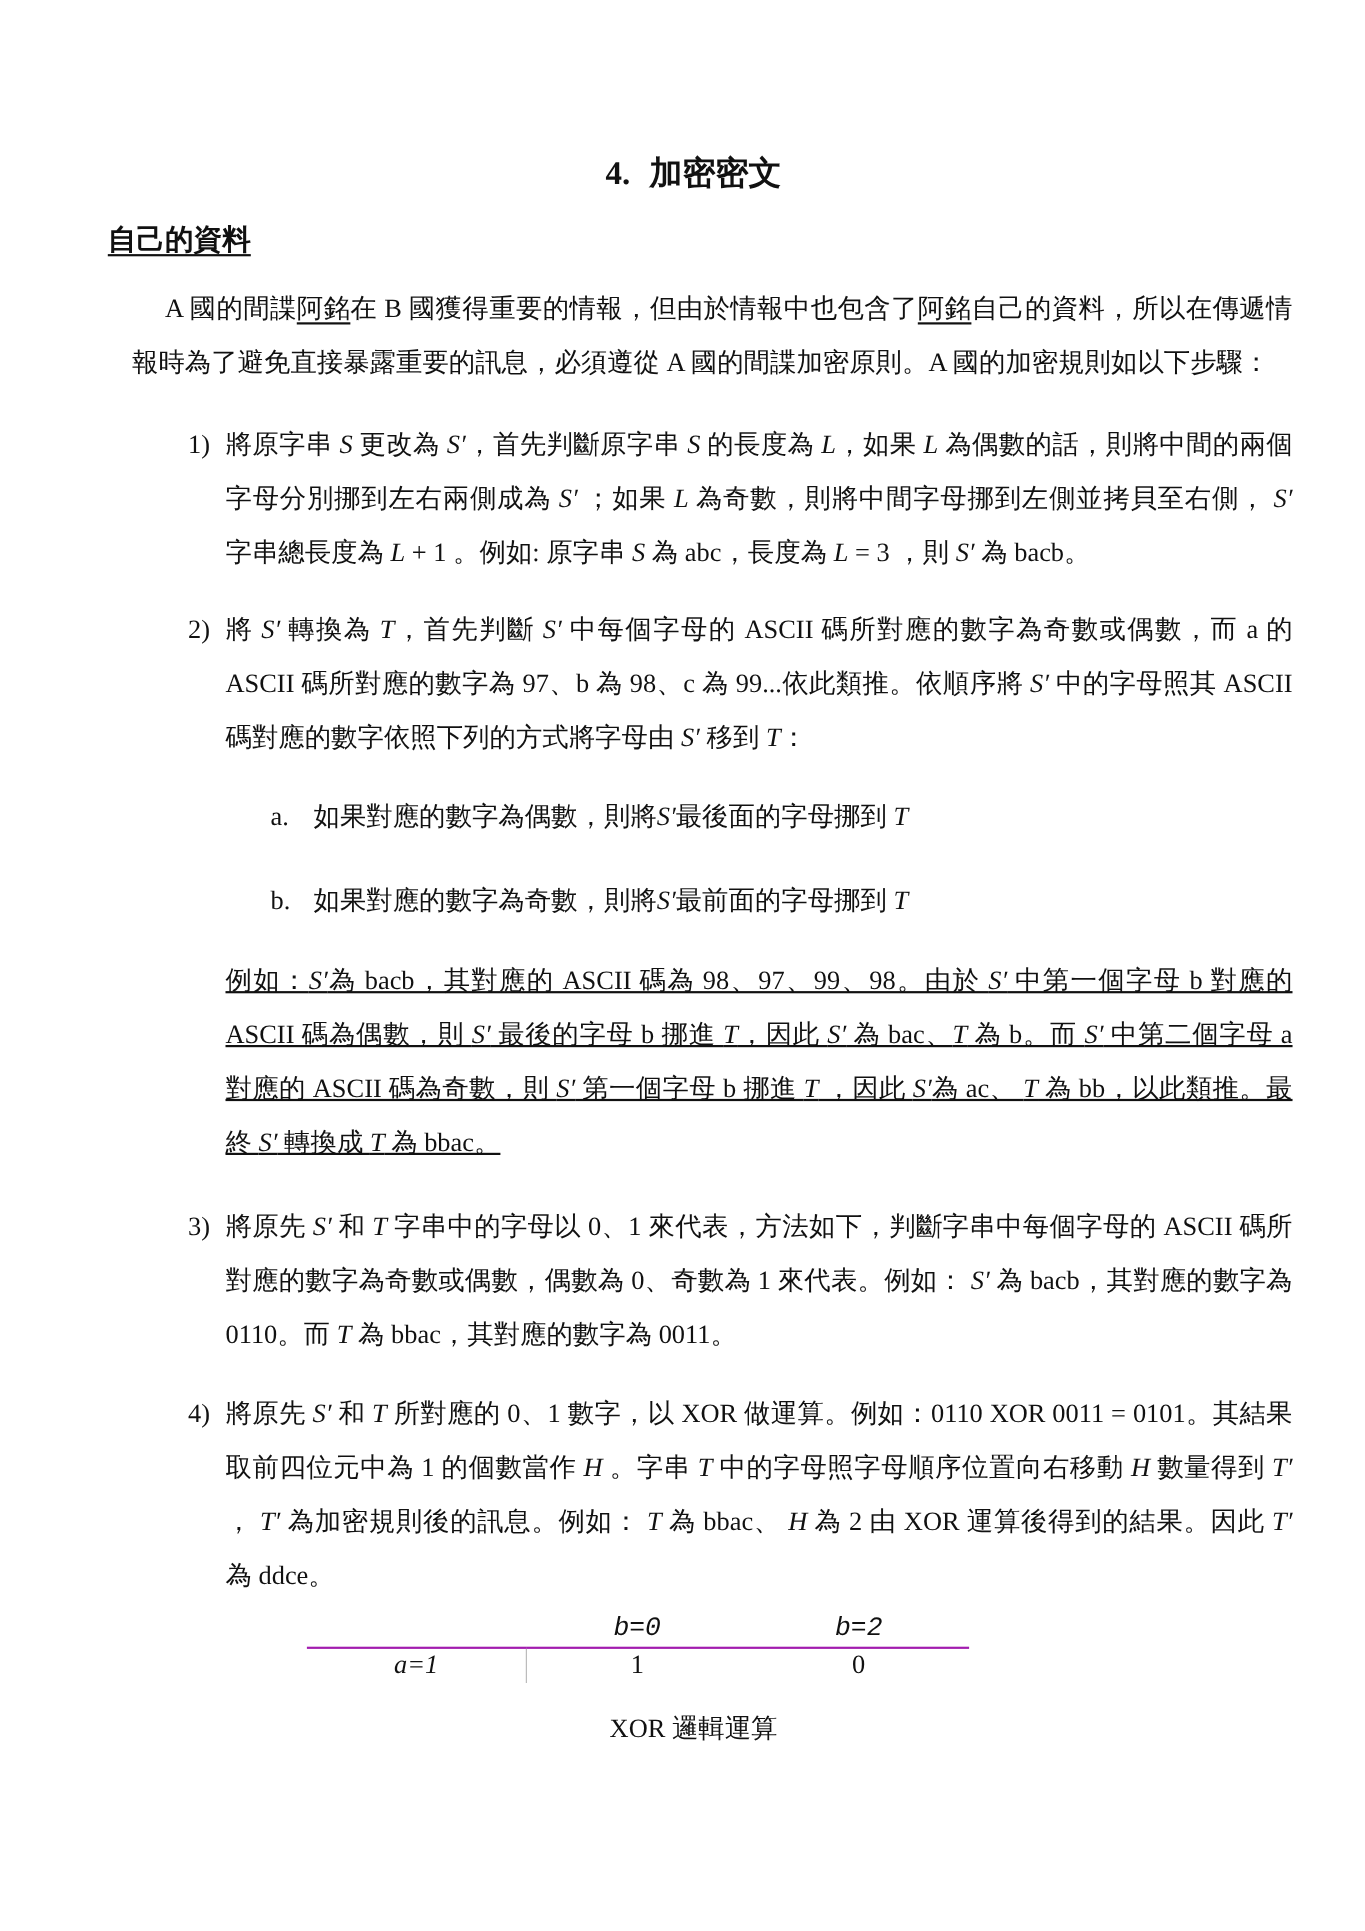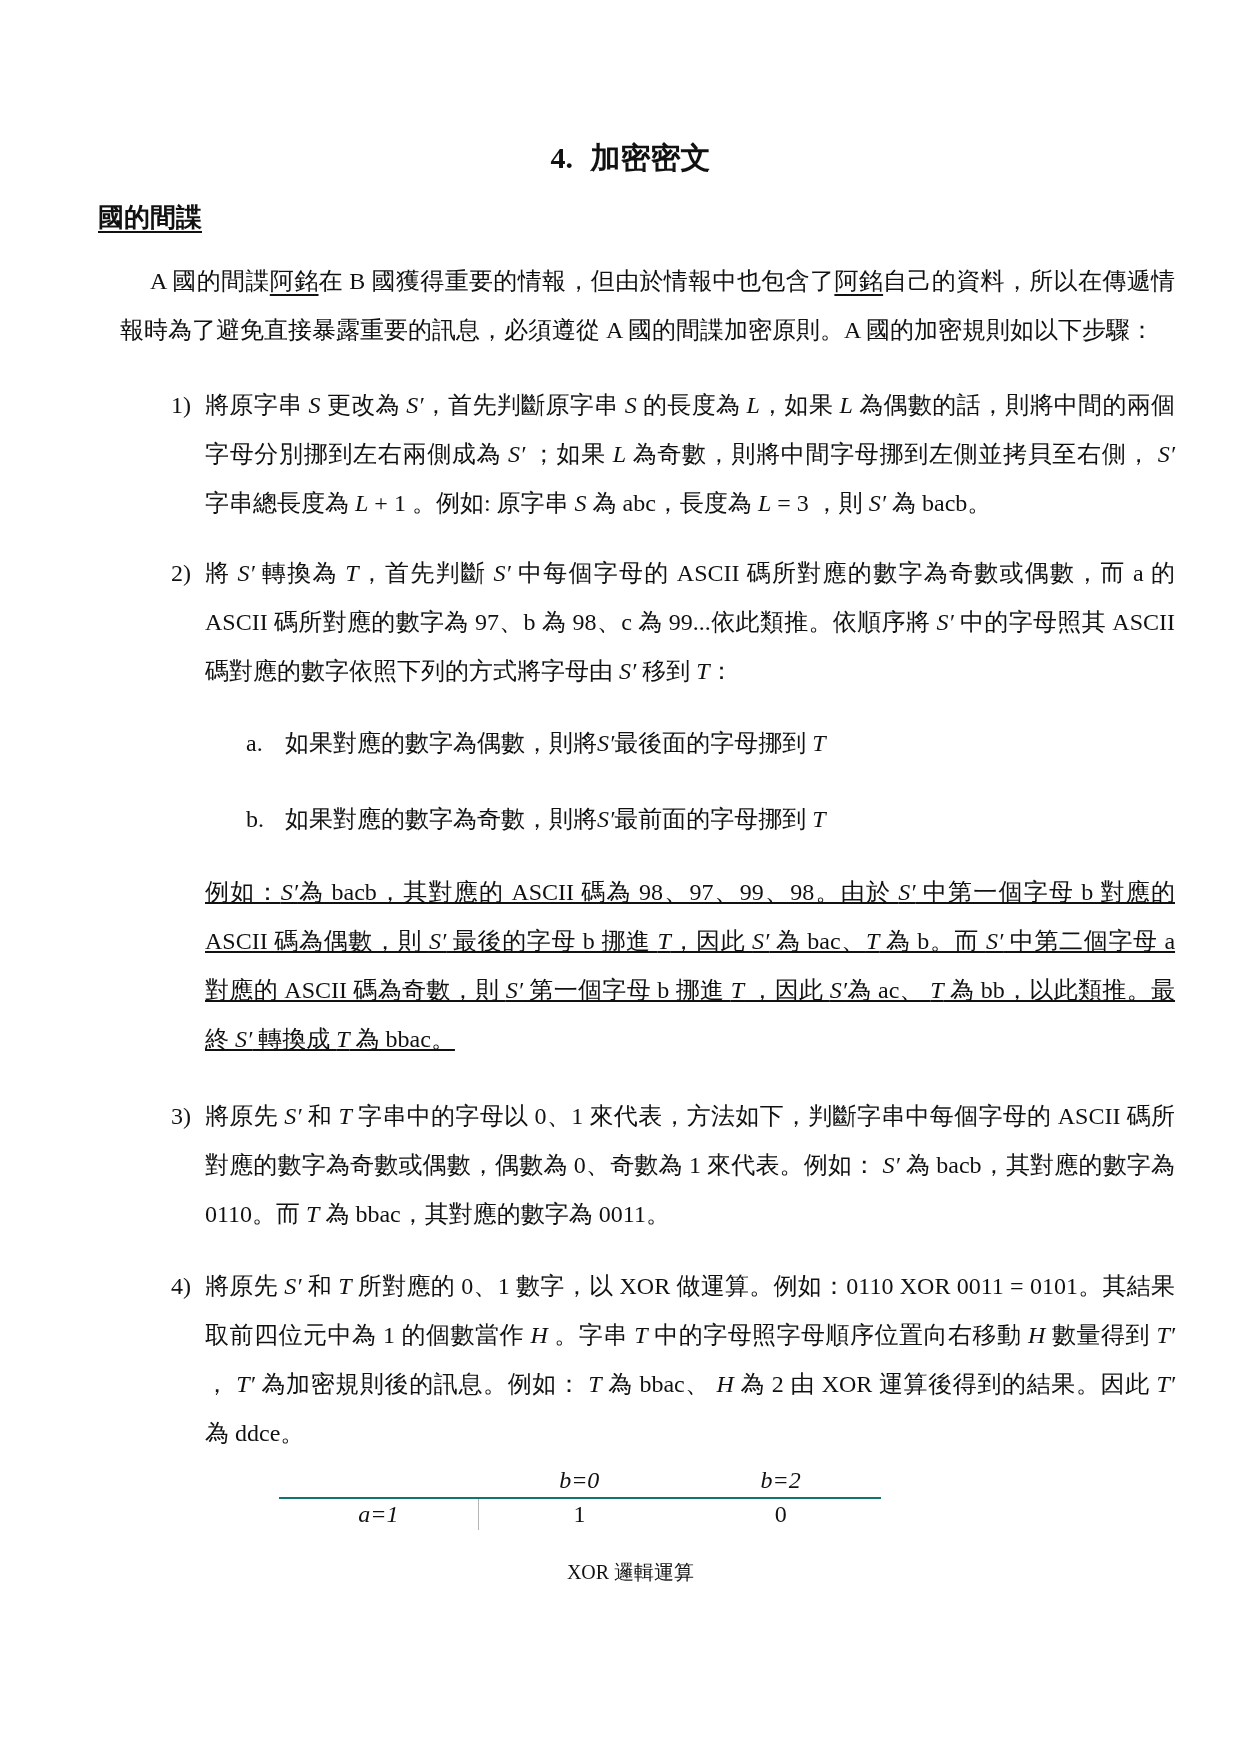--- a/index.html
+++ b/index.html
@@ -80,43 +80,43 @@
     line-height: normal;
   }
   .xor-table td, .xor-table th {
     padding: 0;
     height: 31px;
     text-align: center;
     vertical-align: middle;
     font-size: 24px;
     font-weight: 400;
   }
-  .xor-table .hrow th { height: 34px; border-bottom: 2px solid #0f766e; }
+  .xor-table .hrow th { height: 34px; border-bottom: 2px solid #a21caf; font-family: Liberation Mono, monospace; }
   .col-label { width: 199px; }
   .col-b0 { width: 202px; }
   .col-b1 { width: 201px; }
   .var { font-style: italic; }
   .shaded { background: #efefef; }
   .vline { border-left: 1px solid #b5b5b5; }
   .caption {
     margin-top: 22px;
     margin-left: -34px;  
     text-align: center;
     line-height: 40px;
-    font-size: 20px;
+    font-size: 24px;
   }
 </style>
 </head>
 <body>
 
 <div class="page">
 
   <div class="title">4. 加密密文</div>
 
-  <div class="section-heading"><span class="u">國的間諜</span></div>
+  <div class="section-heading"><span class="u">自己的資料</span></div>
 
   <div class="intro"><span>A 國的間諜</span><span class="u">阿銘</span><span>在 B 國獲得重要的情報，但由於情報中也包含了</span><span class="u">阿銘</span><span>自己的資料，所以在傳遞情報時為了避免直接暴露重要的訊息，必須遵從 A 國的間諜加密原則。A 國的加密規則如以下步驟：</span></div>
 
   <div class="step step-1">
     <span class="num">1)</span>
     <span>將原字串 <i>S</i> 更改為 <i>S′</i>，首先判斷原字串 <i>S</i> 的長度為 <i>L</i>，如果 <i>L</i> 為偶數的話，則將中間的兩個字母分別挪到左右兩側成為 <i>S′</i> ；如果 <i>L</i> 為奇數，則將中間字母挪到左側並拷貝至右側， <i>S′</i> 字串總長度為 <i>L</i> + 1 。例如: 原字串 <i>S</i> 為 abc，長度為 <i>L</i> = 3 ，則 <i>S′</i> 為 bacb。</span>
   </div>
 
   <div class="step step-2">
     <span class="num">2)</span>

